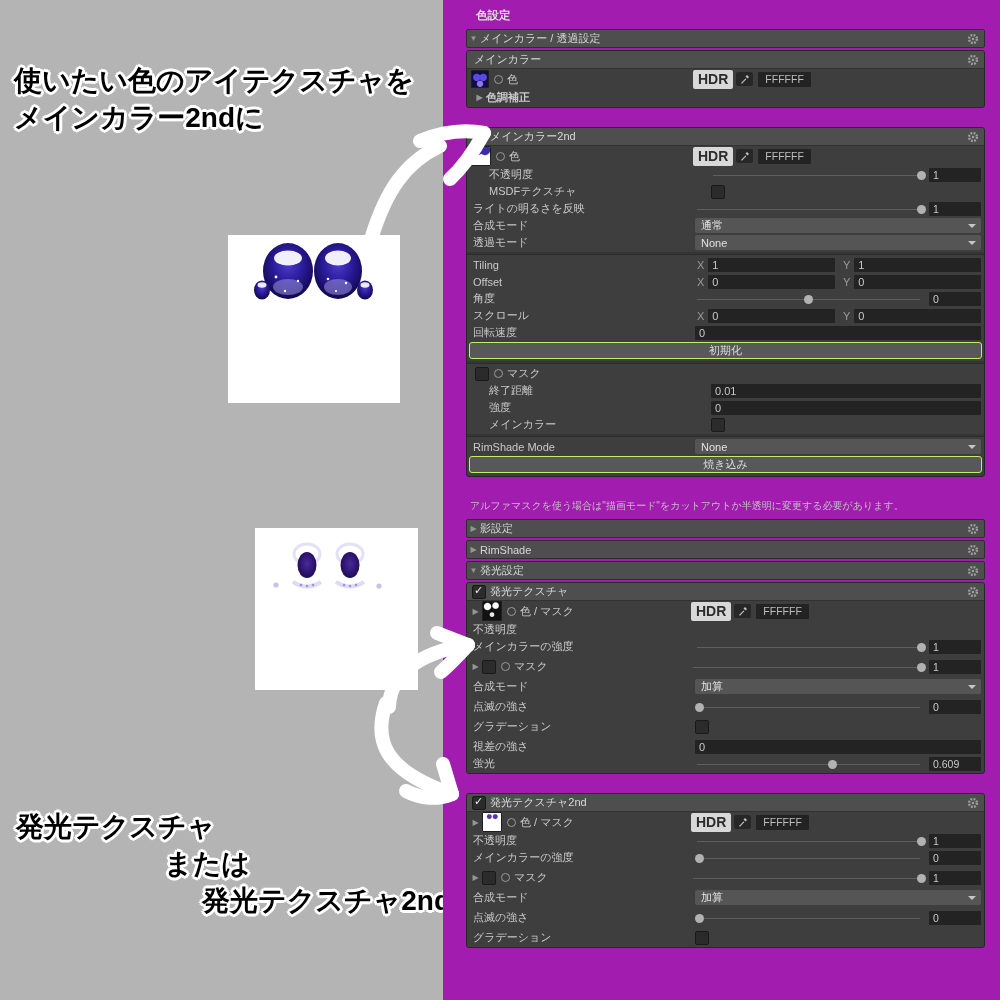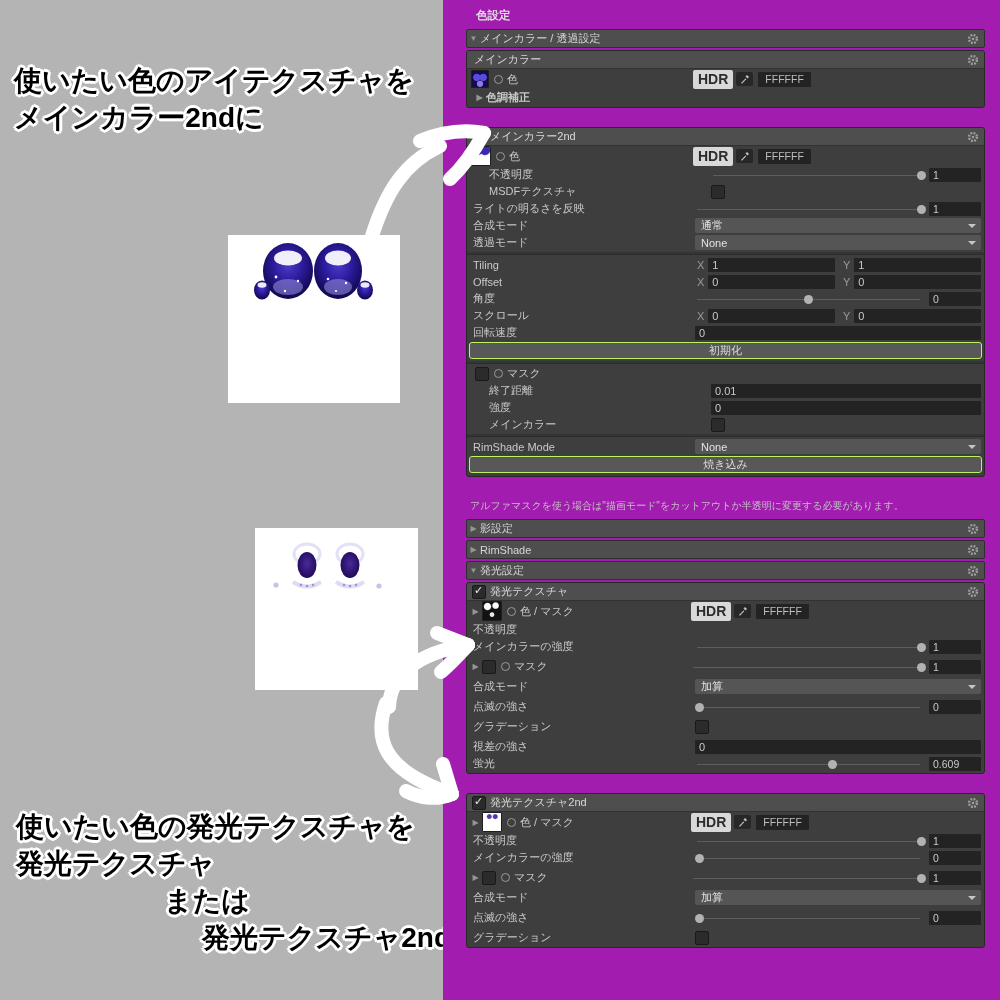--- a/index.html
+++ b/index.html
@@ -89,21 +89,20 @@
 <body>
 
 <div class="leftbg"></div>
 
 <div class="note" style="left:14px;top:62px">
   <div>使いたい色のアイテクスチャを</div>
   <div>メインカラー2ndに</div>
 </div>
 
 <div class="note" style="left:16px;top:808px">
-  <div>使いたい色の発光テクスチャを</div>
   <div>発光テクスチャ</div>
   <div style="padding-left:148px">または</div>
   <div style="padding-left:186px">発光テクスチャ2ndに</div>
 </div>
 
 <div class="img-card" style="left:228px;top:235px;width:172px;height:168px">
   <svg width="172" height="168" viewBox="0 0 172 168">
     <defs>
       <radialGradient id="orb" cx="50%" cy="40%" r="62%">
         <stop offset="0%" stop-color="#4b3ac8"></stop>

